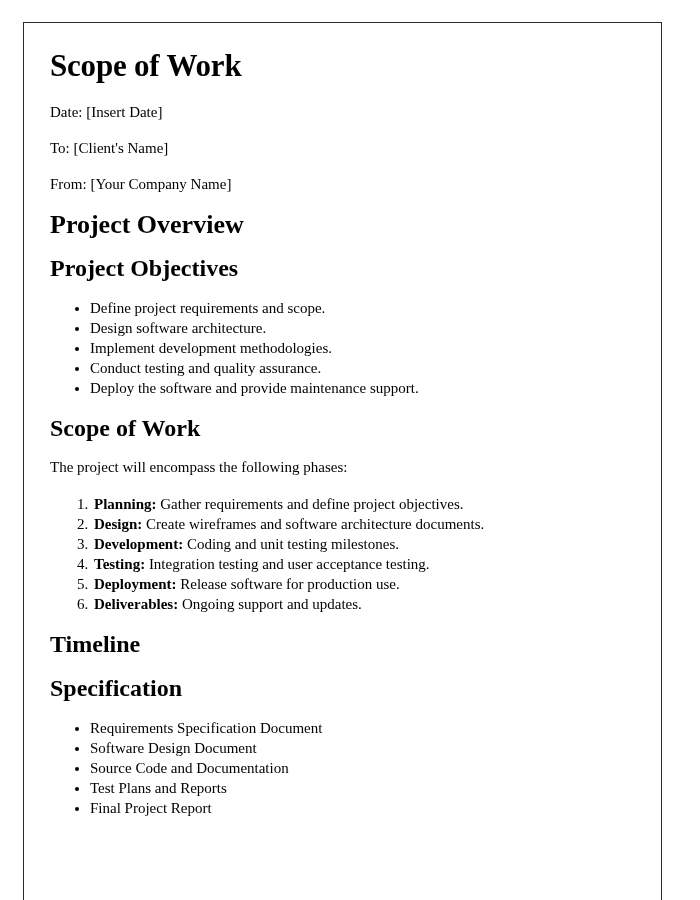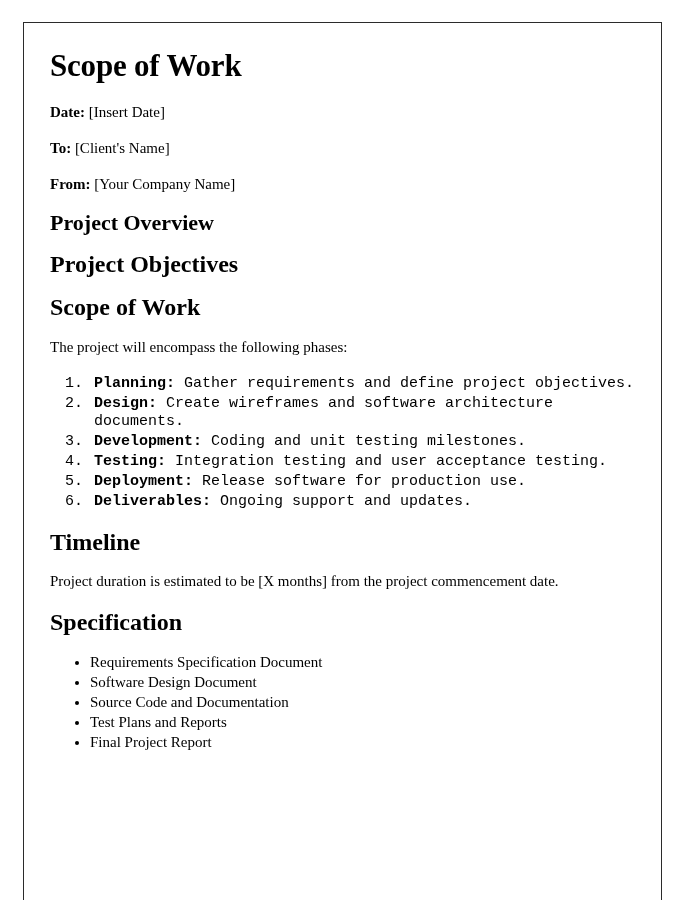--- a/index.html
+++ b/index.html
@@ -41,35 +41,35 @@
     letter-spacing: -0.2px;
   }
 
   
   .meta-line {
     font-size: 15px;
     line-height: 1.25;
     margin: 0 0 17px 0;
   }
   .meta-label {
-    font-weight: bold;
+    font-weight: normal;
   }
   .meta-value {
     font-weight: normal;
   }
 
   
   .h-lg {
     font-size: 24px;
     font-weight: bold;
     line-height: 1.15;
     margin: 0 0 16px 0;
   }
   .h-md {
-    font-size: 22px;
+    font-size: 26px;
     font-weight: bold;
     line-height: 1.15;
     margin: 16px 0 15px 0;
   }
 
   .section {
     margin: 0 0 6px 0;
   }
 
   
@@ -83,21 +83,20 @@
   
   ul.doc-list {
     margin: 0 0 18px 0;
     padding-left: 40px;
     list-style-type: disc;
   }
   ol.doc-list-ordered {
     margin: 0 0 18px 0;
     padding-left: 42px;
     list-style-type: decimal;
-    font-family: Liberation Mono, monospace;
   }
   .doc-list li,
   .doc-list-ordered li {
     font-size: 15px;
     line-height: 1.2;
     margin: 0 0 2px 0;
   }
   .doc-list-ordered li {
     padding-left: 2px;
   }
@@ -130,20 +129,27 @@
         <span class="meta-value">[Your Company Name]</span>
       </p>
     </div>
 
     <section class="section">
       <h2 class="h-md">Project Overview</h2>
     </section>
 
     <section class="section">
       <h2 class="h-lg">Project Objectives</h2>
+      <ul class="doc-list">
+        <li>Define project requirements and scope.</li>
+        <li>Design software architecture.</li>
+        <li>Implement development methodologies.</li>
+        <li>Conduct testing and quality assurance.</li>
+        <li>Deploy the software and provide maintenance support.</li>
+      </ul>
     </section>
 
     <section class="section">
       <h2 class="h-lg">Scope of Work</h2>
       <p class="para">The project will encompass the following phases:</p>
       <ol class="doc-list-ordered">
         <li>
           <span class="item-label">Planning:</span>
           <span class="item-text">Gather requirements and define project objectives.</span>
         </li>
@@ -165,21 +171,20 @@
         </li>
         <li>
           <span class="item-label">Deliverables:</span>
           <span class="item-text">Ongoing support and updates.</span>
         </li>
       </ol>
     </section>
 
     <section class="section">
       <h2 class="h-lg">Timeline</h2>
-      <p class="para">Project duration is estimated to be [X months] from the project commencement date.</p>
     </section>
 
     <section class="section">
       <h2 class="h-lg">Specification</h2>
       <ul class="doc-list">
         <li>Requirements Specification Document</li>
         <li>Software Design Document</li>
         <li>Source Code and Documentation</li>
         <li>Test Plans and Reports</li>
         <li>Final Project Report</li>

